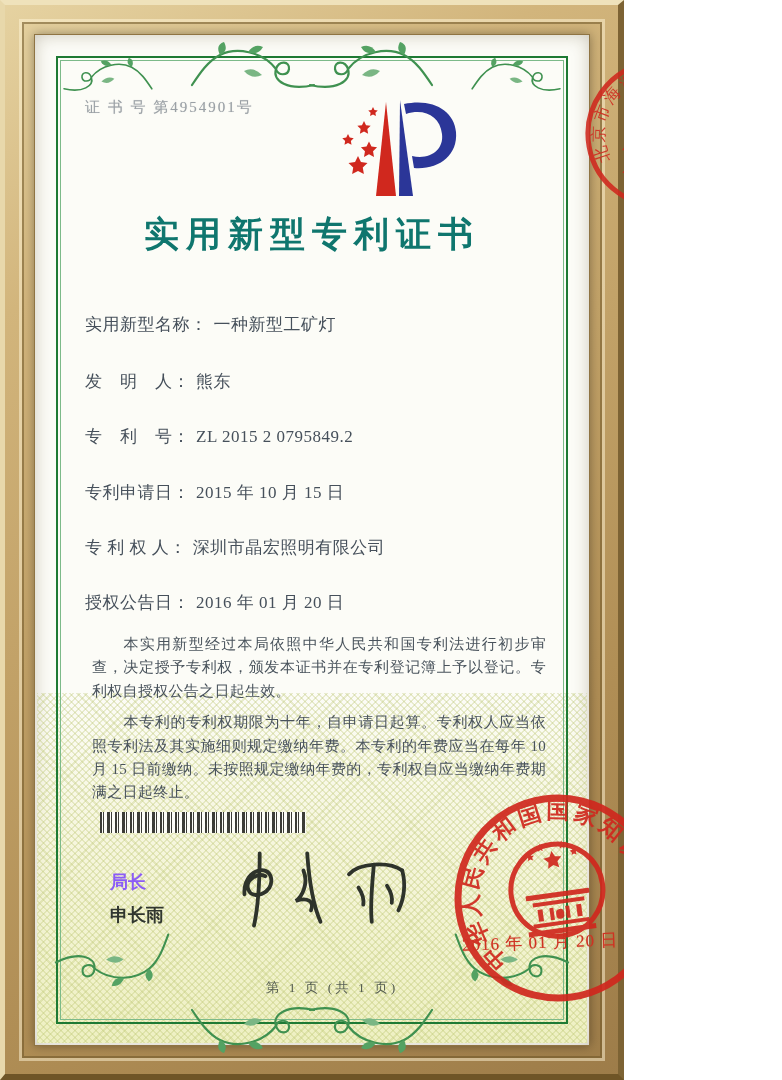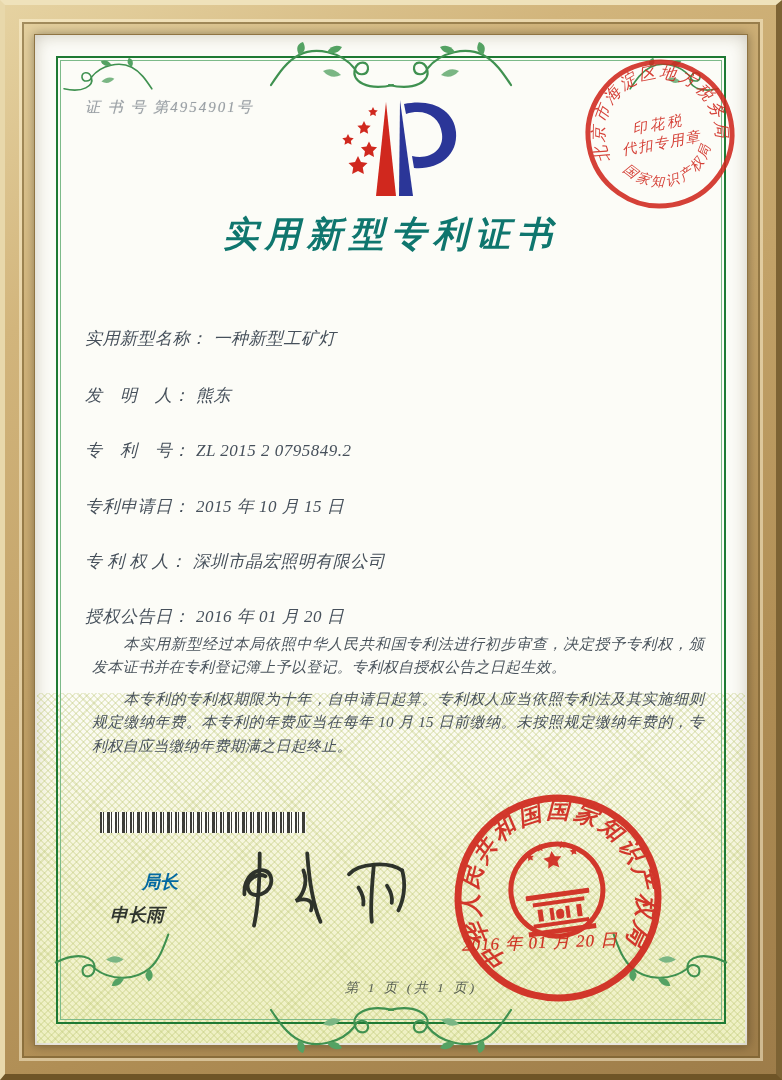--- a/index.html
+++ b/index.html
@@ -1,17 +1,17 @@
 <!DOCTYPE html>
 <html><head>
 <meta charset="utf-8">
 <style>
   html,body{margin:0;padding:0;background:#ffffff;}
-  .page{position:relative;width:782px;height:1080px;overflow:hidden;
-        font-family:"Liberation Serif","DejaVu Serif",serif;font-style:italic;}
+  .page{position:relative;width:624px;height:1080px;overflow:hidden;
+        font-family:"Liberation Serif","DejaVu Serif",serif;}
 
   
   .frame{position:absolute;inset:0;z-index:0;
     background:linear-gradient(150deg,#e6d3a2 0%,#d2b57c 22%,#c3a369 45%,#b08e55 72%,#9d7c49 100%);}
   .frame::before{content:'';position:absolute;inset:0;
     border-top:5px solid #efe2bb;border-left:5px solid #e8d8ab;
     border-right:6px solid #7d6334;border-bottom:6px solid #6f5527;}
   .frame::after{content:'';position:absolute;inset:22px;
     border:2px solid rgba(110,85,40,.55);box-shadow:0 0 0 3px rgba(255,245,215,.5);}
 
@@ -41,35 +41,35 @@
 
   
   .content{position:absolute;inset:0;z-index:5;}
   .cert-no{position:absolute;left:85px;top:98px;font-size:15px;letter-spacing:2px;
     color:#9aa0a5;text-shadow:0 0 1px rgba(150,155,160,.4);}
   .logo{position:absolute;left:320px;top:98px;}
   .tax-stamp{position:absolute;left:580px;top:54px;transform:rotate(-10deg);opacity:.88;}
   .title{position:absolute;left:0;right:0;top:211px;text-align:center;
     font-size:35px;font-weight:700;letter-spacing:7px;color:#0f766e;}
 
-  .field{position:absolute;left:85px;font-size:17px;color:#46505b;letter-spacing:.5px;white-space:pre;margin-top:14px;}
+  .field{position:absolute;left:85px;font-size:17px;color:#46505b;letter-spacing:.5px;white-space:pre;}
   .f0{top:313px}.f1{top:370px}.f2{top:425px}.f3{top:481px}.f4{top:536px}.f5{top:591px}
   .field .val{margin-left:6px;}
 
   .paras{position:absolute;left:84px;right:70px;top:625px;}
   .paras p{margin:8px;font-size:15px;line-height:23.4px;color:#49535c;
     text-indent:2.1em;text-align:justify;letter-spacing:.3px;}
 
   .barcode{position:absolute;left:100px;top:812px;width:206px;height:21px;opacity:.85;
     background:repeating-linear-gradient(90deg,
       #1d1d1d 0 2px,#fff 2px 3px,#1d1d1d 3px 4px,#fff 4px 7px,
       #1d1d1d 7px 10px,#fff 10px 11px,#1d1d1d 11px 12px,#fff 12px 15px);}
 
-  .sig-title{position:absolute;left:110px;top:870px;font-size:18px;font-weight:700;color:#0369a1;
-    font-family:"Liberation Sans","DejaVu Sans",sans-serif;padding-left:32px;}
+  .sig-title{position:absolute;left:110px;top:870px;font-size:18px;font-weight:700;color:#8b5cf6;
+    font-family:"Liberation Sans","DejaVu Sans",sans-serif;}
   .sig-name{position:absolute;left:110px;top:903px;font-size:18px;font-weight:700;color:#30362f;
     font-family:"Liberation Sans","DejaVu Sans",sans-serif;text-align:right;}
   .autograph{position:absolute;left:205px;top:842px;}
 
   .office-seal{position:absolute;left:448px;top:788px;transform:rotate(-8deg);}
   .office-seal::before{content:'';position:absolute;inset:-16px;border-radius:50%;
     background:radial-gradient(circle,rgba(228,120,96,.22) 0%,rgba(228,120,96,.10) 55%,rgba(228,120,96,0) 72%);}
   .seal-date{position:absolute;left:462px;top:931px;font-size:17px;color:#cf3222;
     letter-spacing:1px;transform:rotate(-2deg);text-shadow:0 0 1px rgba(207,50,34,.5);white-space:pre;}
 

